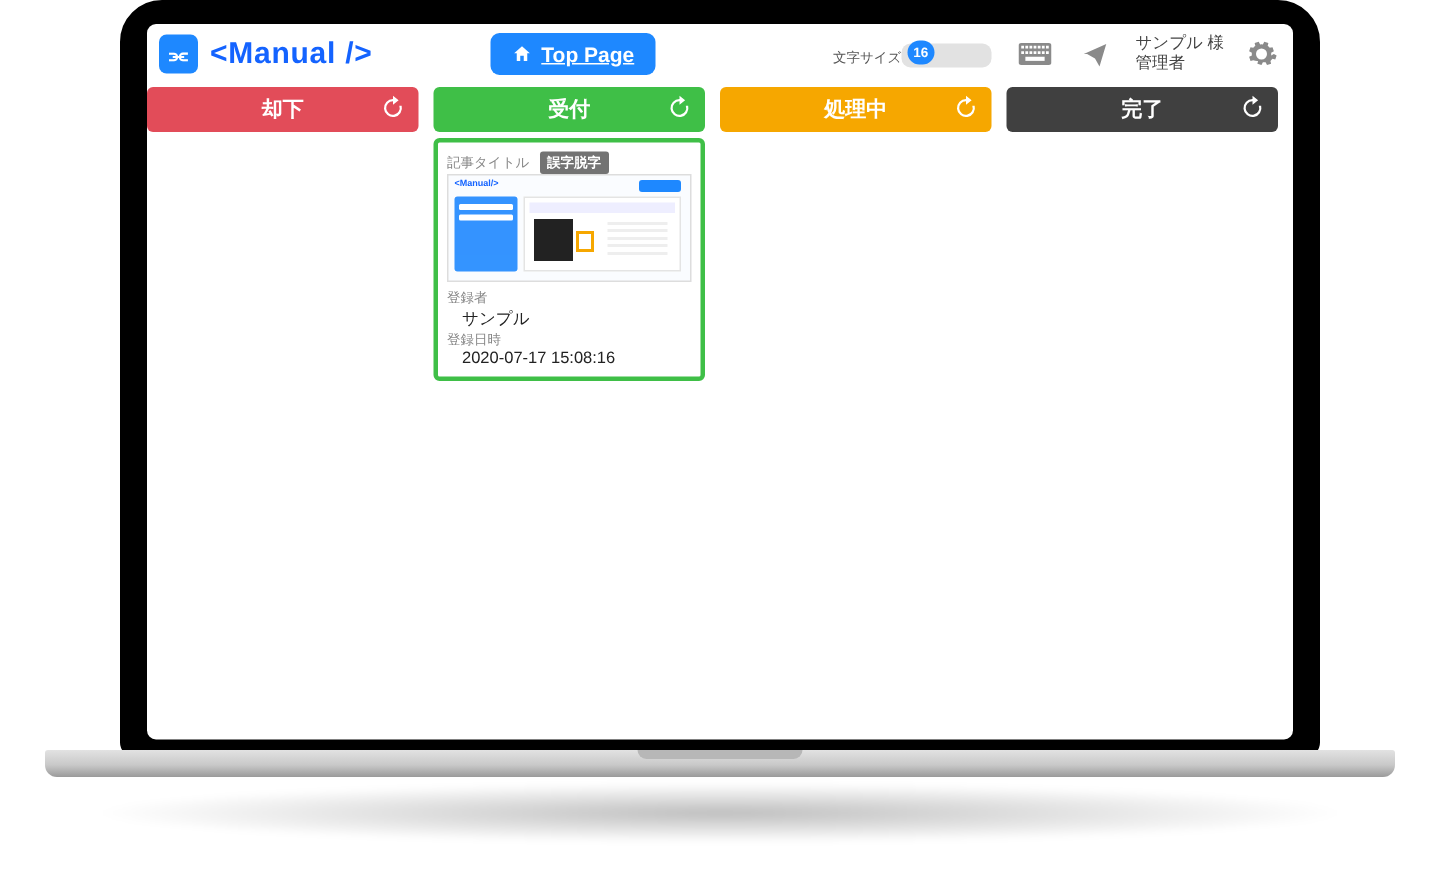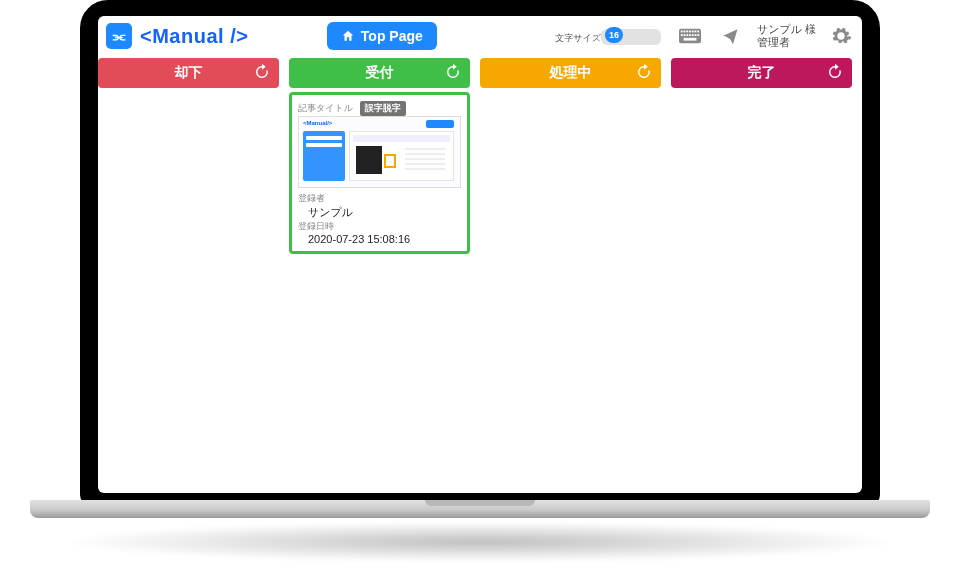--- a/index.html
+++ b/index.html
@@ -60,21 +60,21 @@
     display:flex;align-items:center;justify-content:center;
     color:#fff;font-weight:bold;font-size:14px;
   }
   .logo-text{ color:#1463ff; font-weight:600; font-size:20px; letter-spacing:.5px;}
   .logo-text .lt{color:#1463ff}
   .logo-text .gt{color:#1463ff}
   .hdr-spacer{flex:1}
   .top-btn{
     background:#1e88ff;color:#fff;border:none;border-radius:6px;
     padding:6px 14px;font-size:14px;font-weight:600;
-    display:flex;align-items:center;gap:6px;cursor:pointer;
+    display:flex;align-items:center;gap:6px;cursor:pointer;text-decoration:underline;
   }
   .home-ic{width:14px;height:14px;fill:#fff}
   .fs-wrap{display:flex;align-items:flex-end;margin-left:40px}
   .fs-label{font-size:9px;color:#555}
   .fs-slider{
     width:60px;height:16px;border-radius:6px;background:#e2e2e2;
     position:relative;margin-top:1px;
   }
   .fs-knob{
     position:absolute;left:4px;top:-2px;width:18px;height:16px;
@@ -96,21 +96,21 @@
     height:30px;border-radius:4px;color:#fff;
     display:flex;align-items:center;justify-content:center;
     font-size:14px;font-weight:600;position:relative;
   }
   .col-hd .refresh{
     position:absolute;right:8px;top:5px;width:18px;height:18px;fill:#fff;cursor:pointer;
   }
   .c-red{background:#e24c59}
   .c-green{background:#3fbf47}
   .c-orange{background:#f6a700}
-  .c-blue{background:#be185d}
+  .c-blue{background:#404040}
 
   .card{
     margin-top:4px;border:3px solid #3fbf47;border-radius:4px;background:#fff;
     padding:6px 6px 6px 6px;font-size:10px;color:#333;
   }
   .card .lbl{color:#888;font-size:9px}
   .badge{
     display:inline-block;background:#737373;color:#fff;
     font-size:9px;padding:1px 5px;border-radius:2px;margin-left:4px;font-weight:600;
   }
@@ -230,21 +230,21 @@
               <div class="th-bar"></div>
               <div class="th-img"></div>
               <div class="th-orange"></div>
               <div class="th-dots"></div>
             </div>
           </div>
 
           <div class="lbl">登録者</div>
           <div class="val">サンプル</div>
           <div class="lbl">登録日時</div>
-          <div class="val">2020-07-23 15:08:16</div>
+          <div class="val">2020-07-17 15:08:16</div>
         </div>
       </div>
 
       <div class="col">
         <div class="col-hd c-orange">
           <span>処理中</span>
           <svg class="refresh" viewBox="0 0 24 24">
               <path d="M12 4a8 8 0 107.7 6h-2.1A6 6 0 1112 6v3l5-4-5-4v3z"></path>
             </svg>
         </div>

